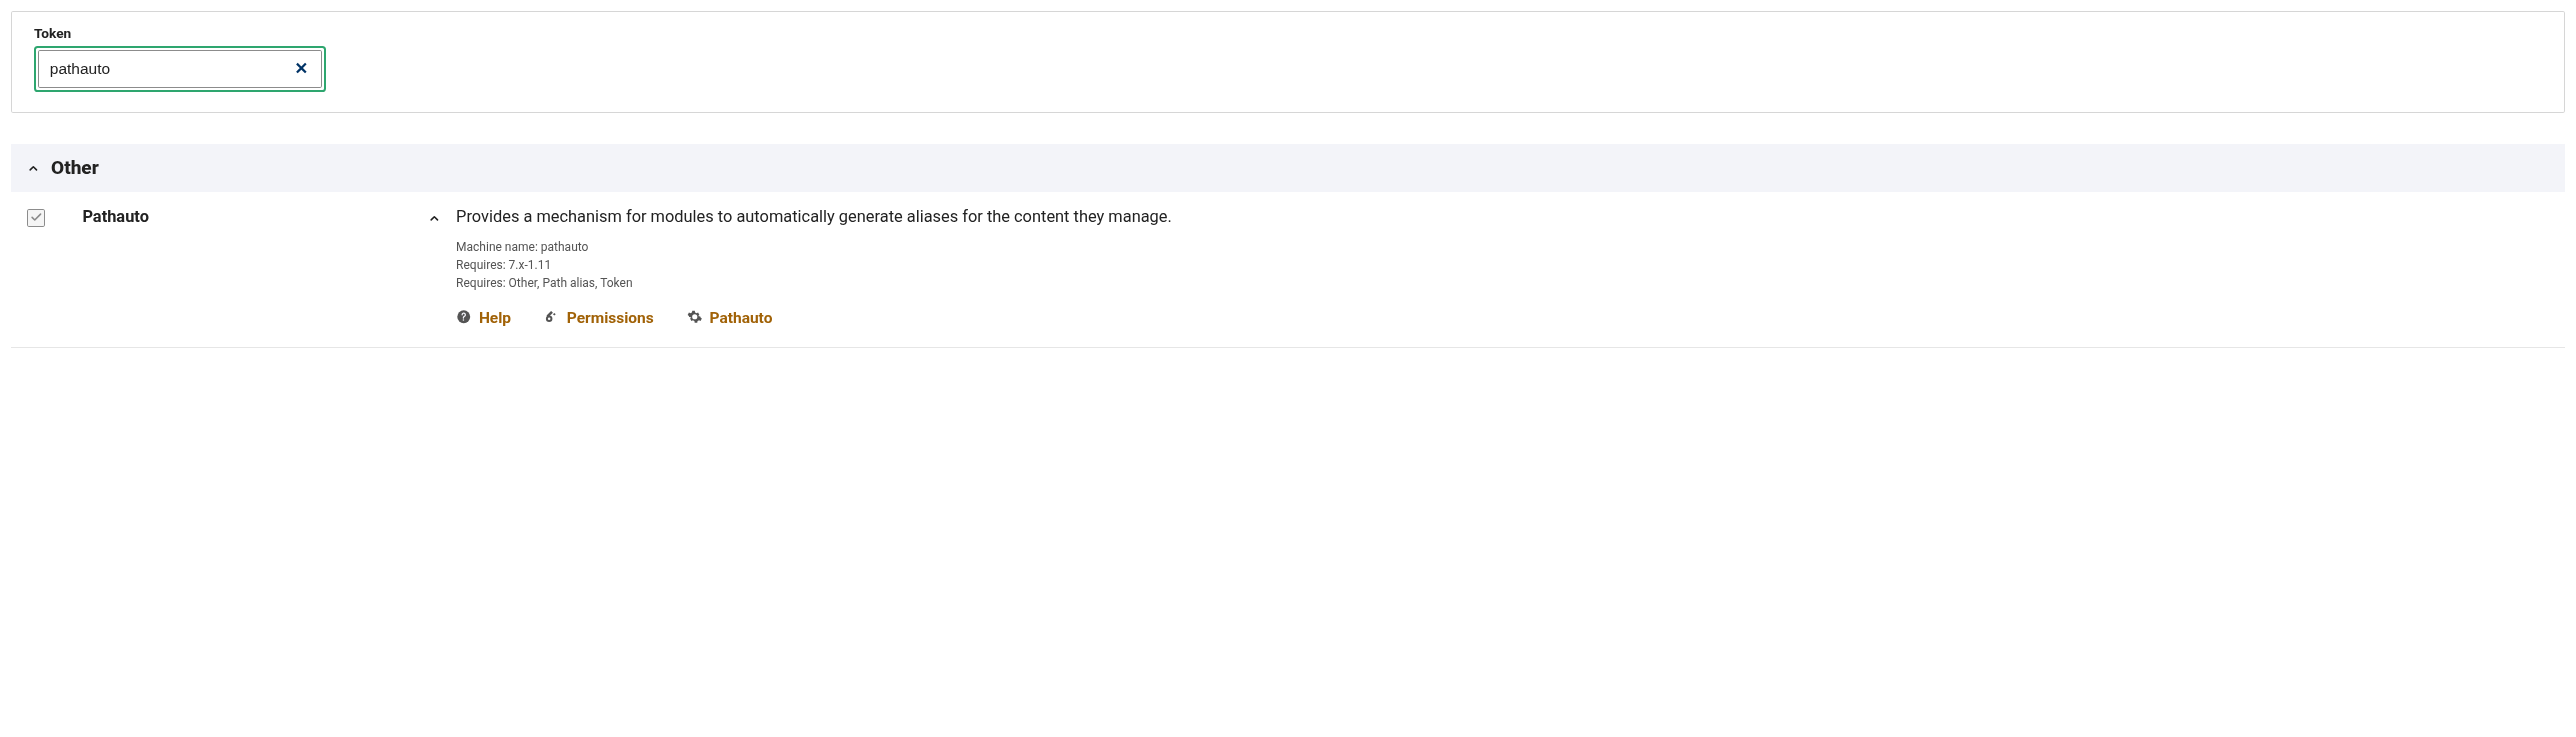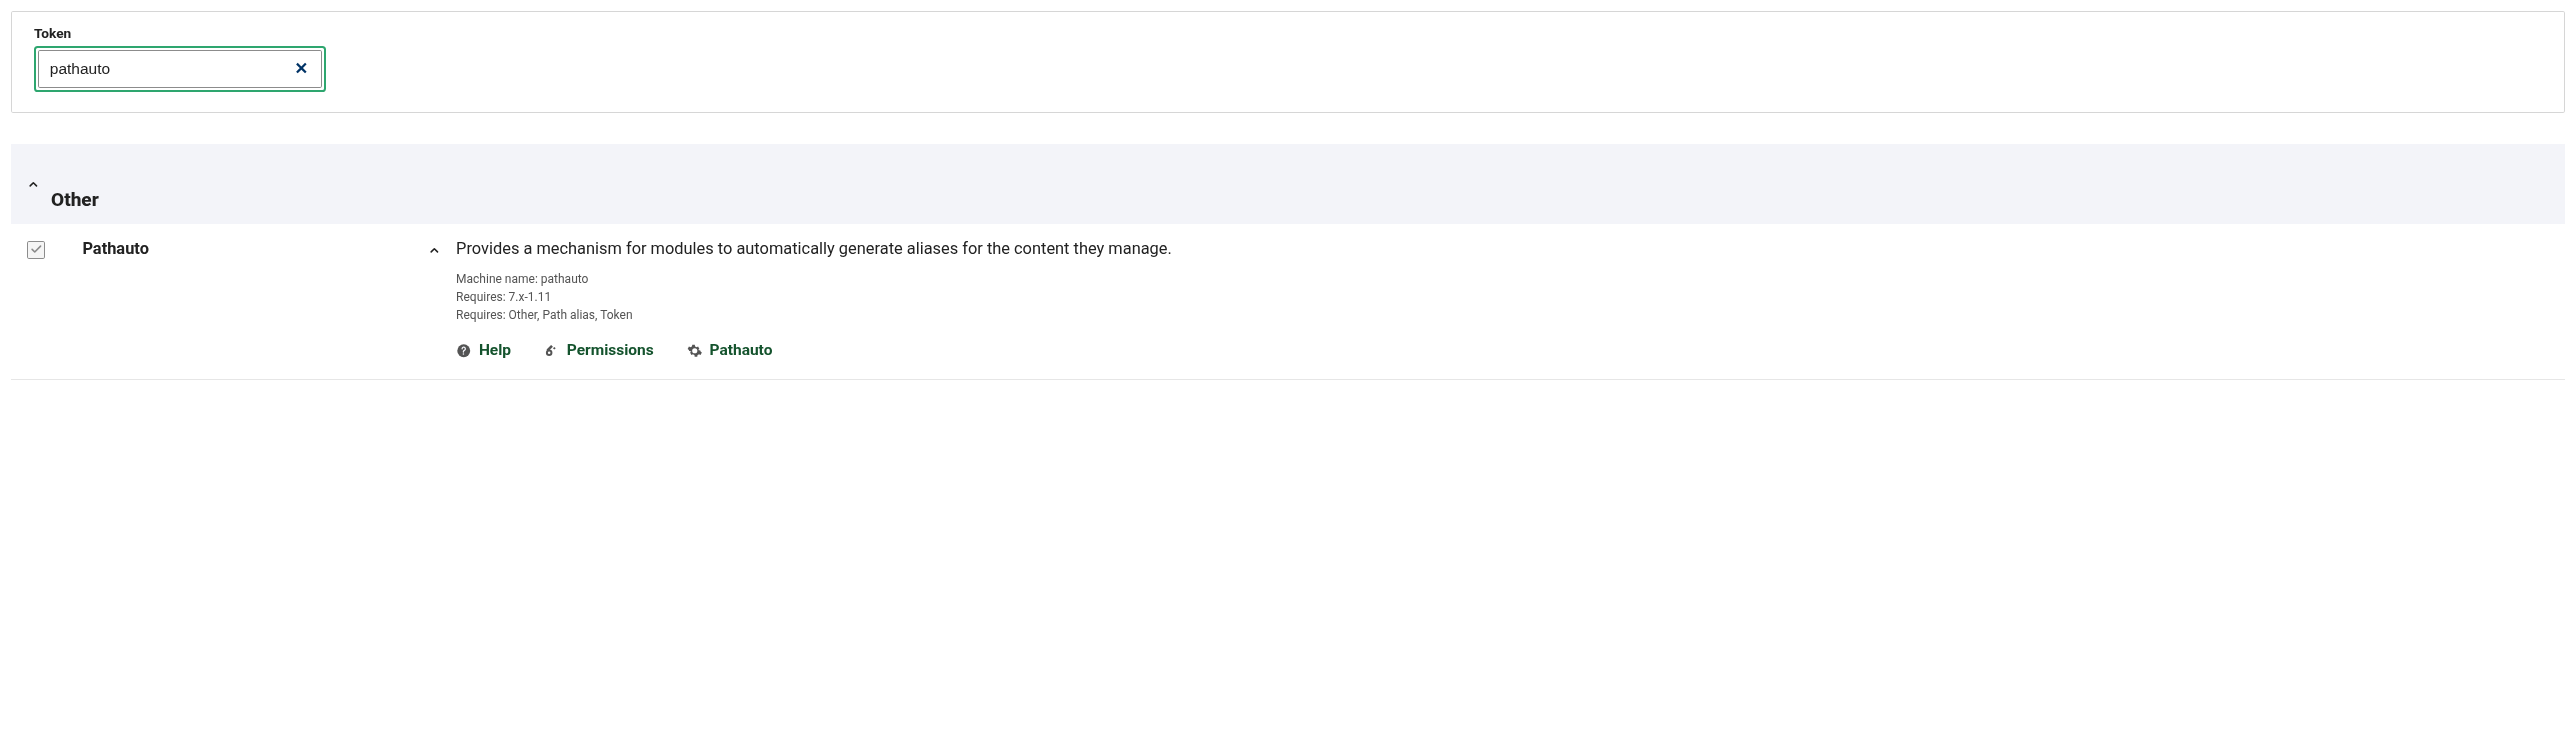--- a/index.html
+++ b/index.html
@@ -66,21 +66,20 @@
     display: flex;
     align-items: center;
     gap: 11px;
     cursor: pointer;
   }
   .group-header .chevron svg { display: block; }
   .group-title {
     font-weight: 800;
     font-size: 19px;
     color: #222;
-    margin-top: 32px;
   }
 
   .module-row {
     display: flex;
     align-items: flex-start;
     padding: 14.6px 16.4px 20px 16.4px;
     border-bottom: 0.9px solid #e6e6e6;
     background: #fff;
   }
   .col-checkbox {
@@ -121,23 +120,23 @@
     line-height: 1.5;
   }
   .links {
     margin-top: 16.4px;
     display: flex;
     align-items: center;
     gap: 33px;
   }
   .link-item {
     display: inline-flex;
-    align-items: flex-end;
+    align-items: flex-start;
     gap: 7.3px;
-    color: #14532d;
+    color: #a16207;
     font-weight: 700;
     font-size: 15.5px;
     cursor: pointer;
   }
   .link-item .icon { display:flex; align-items:center; }
   .link-item svg { display:block; }
 </style>
 </head>
 <body>
 

